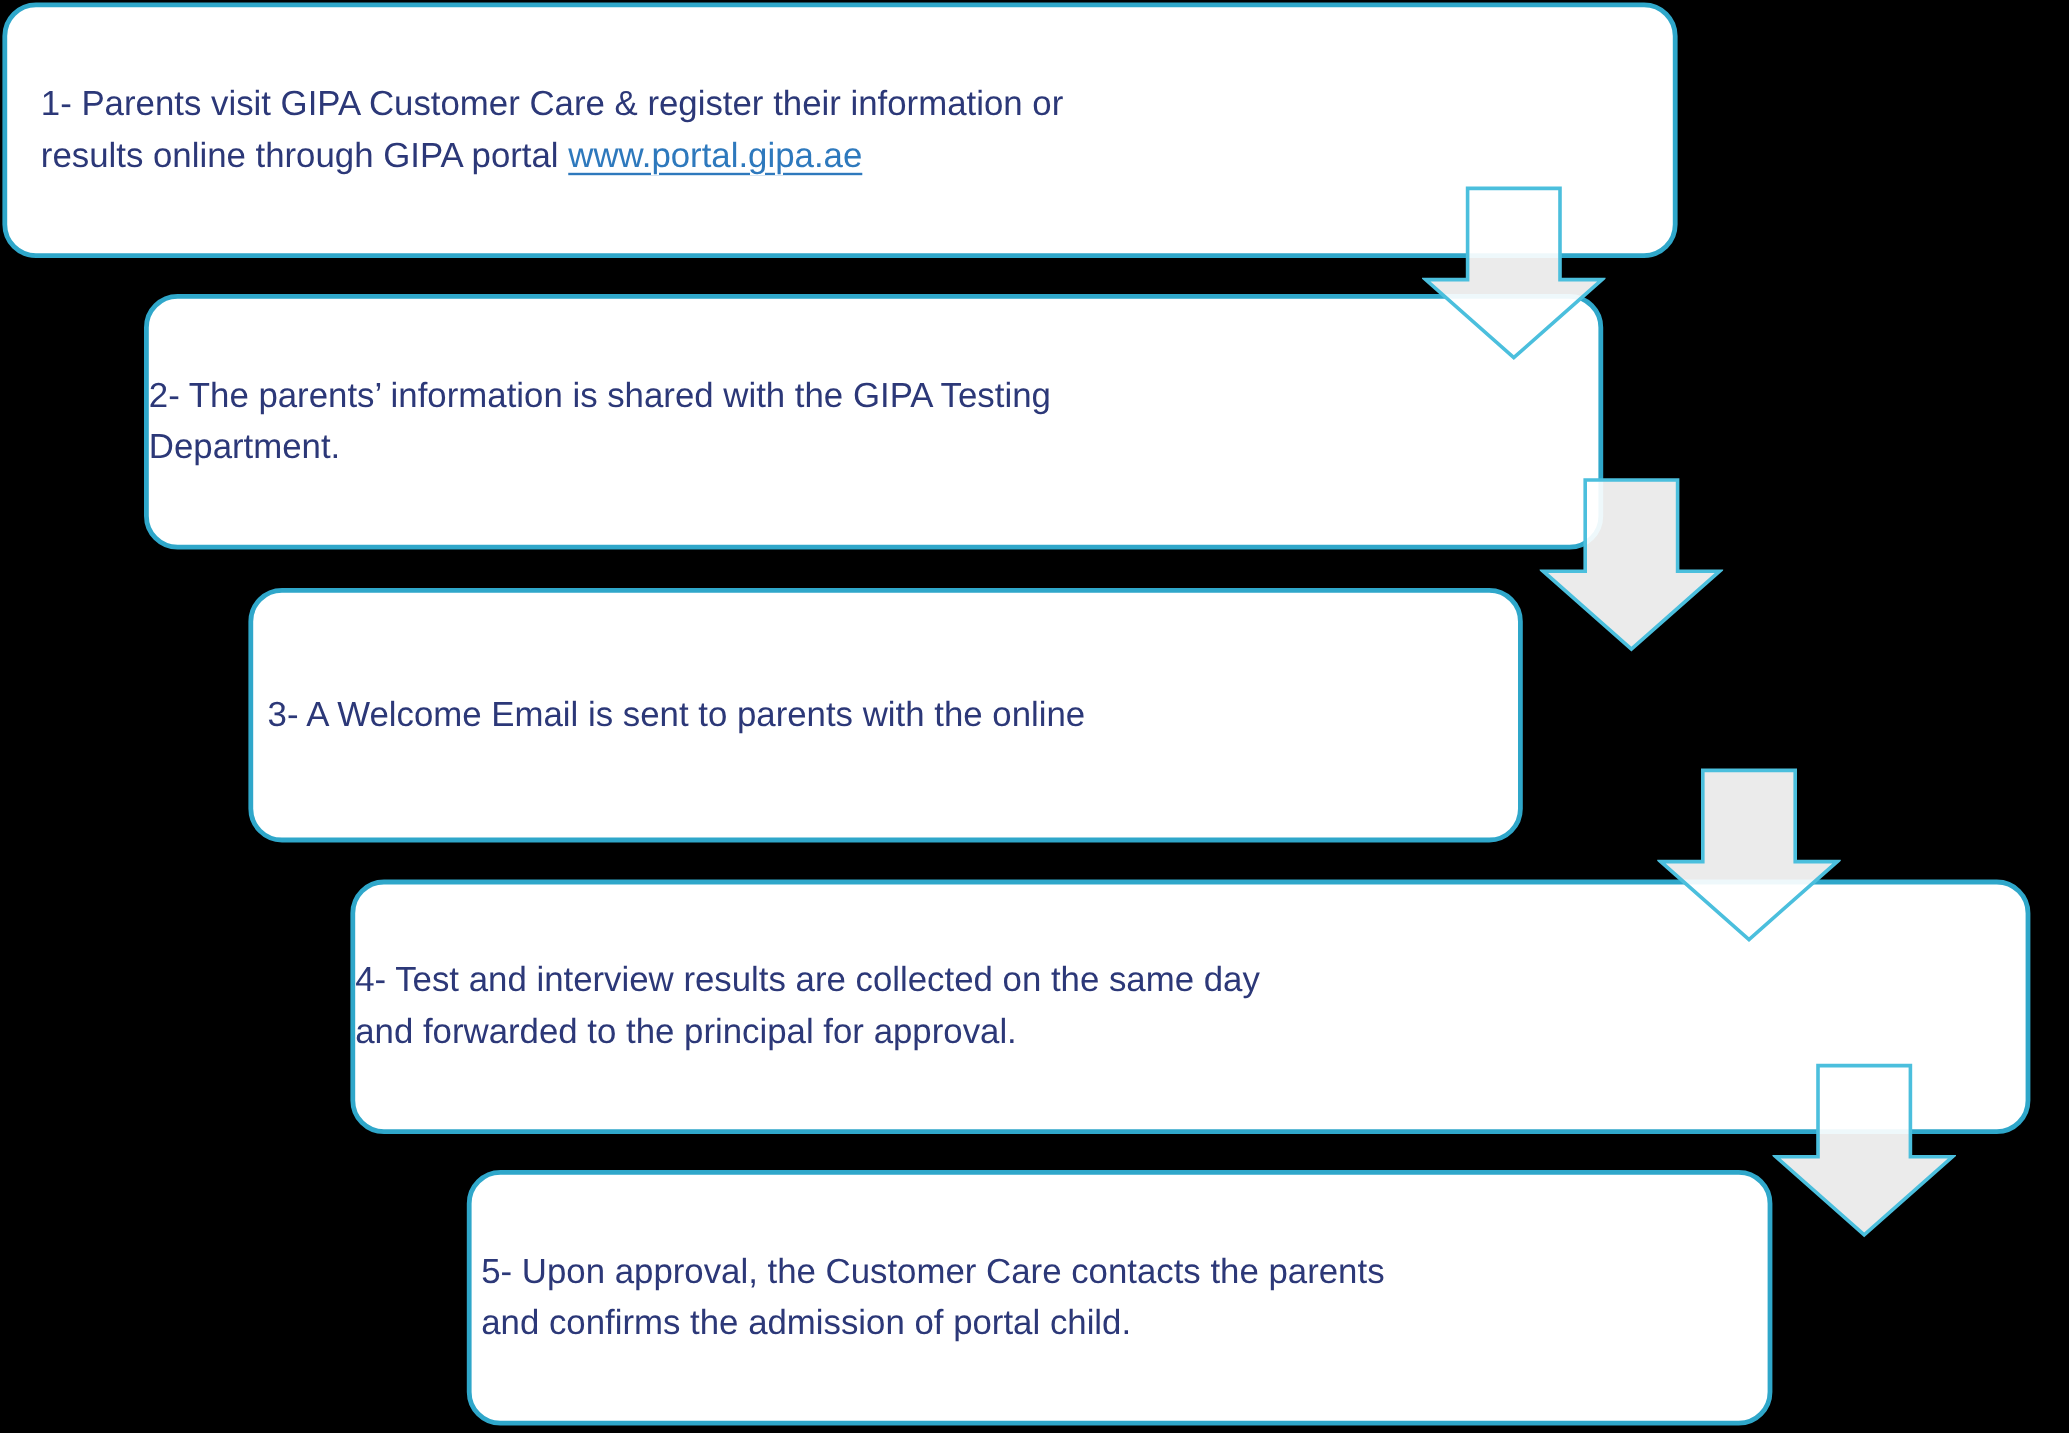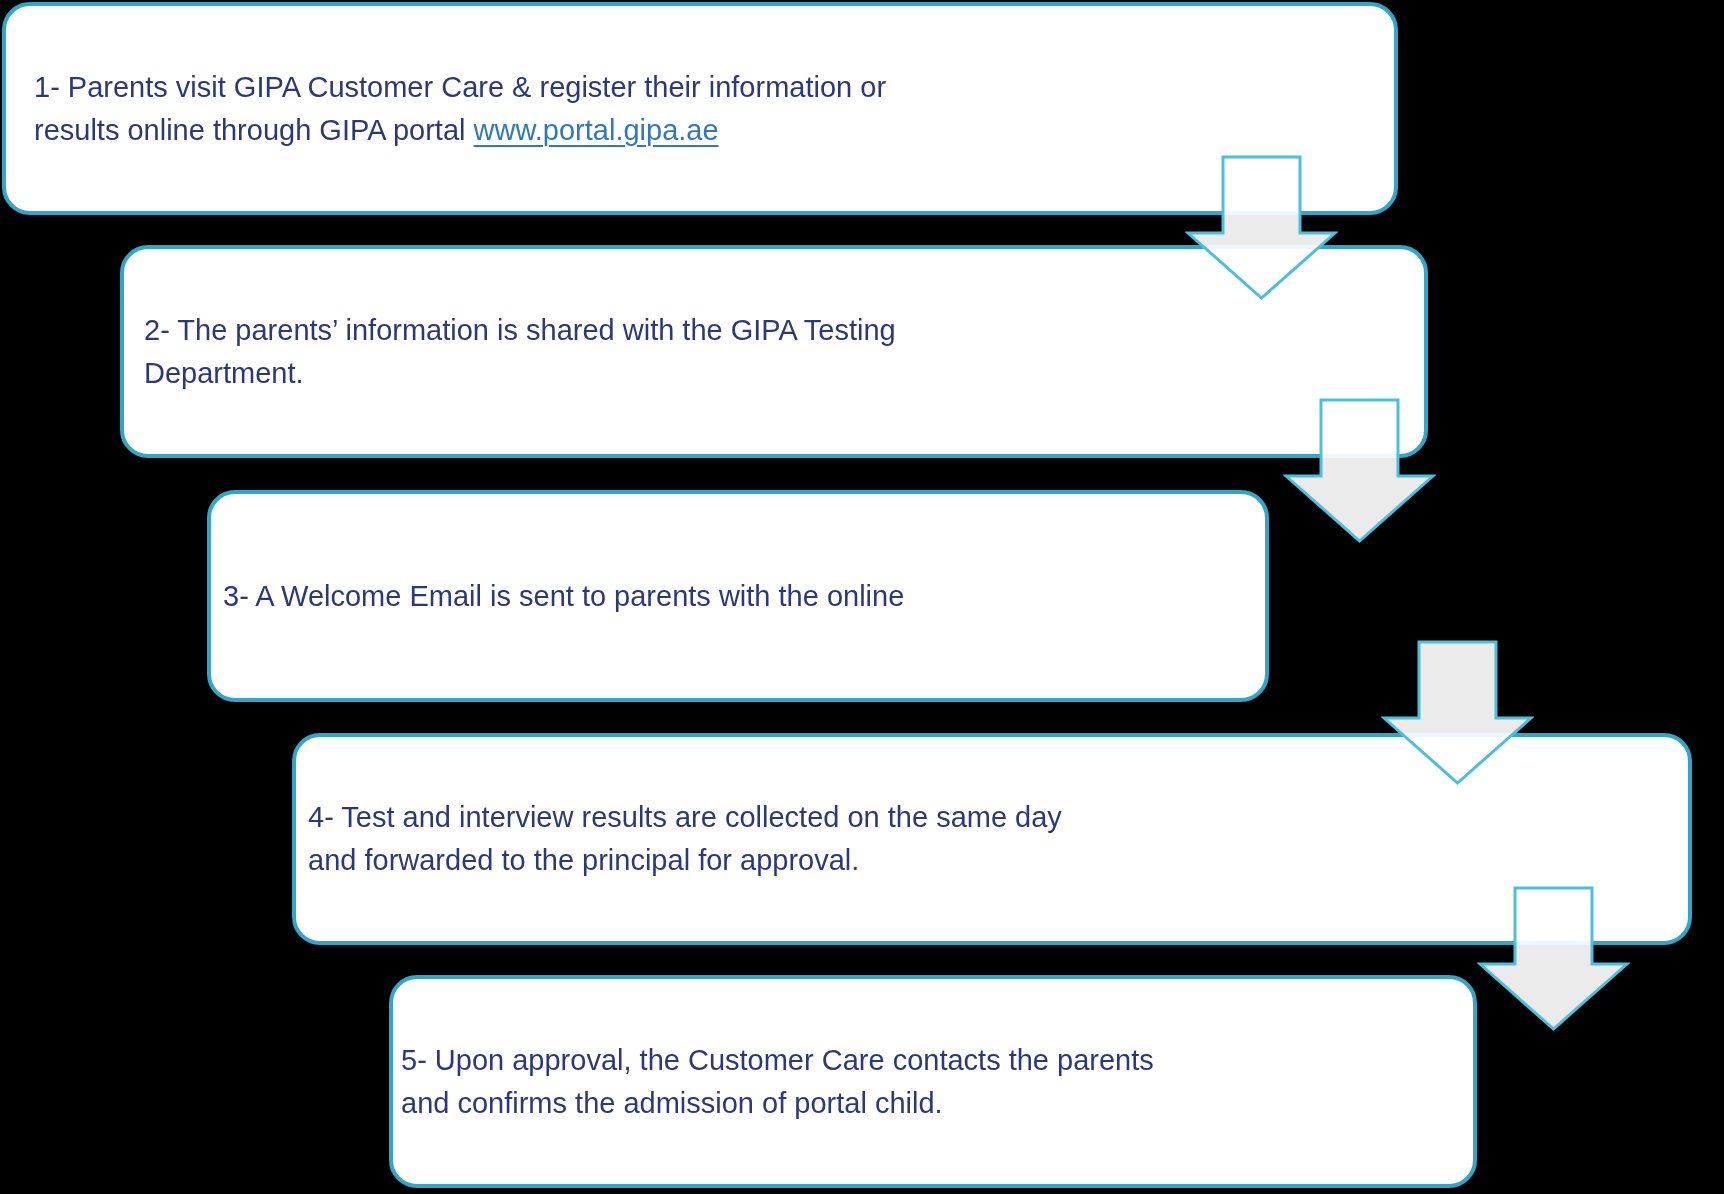--- a/index.html
+++ b/index.html
@@ -28,23 +28,23 @@
     display: flex;
     flex-direction: column;
     justify-content: center;
     color: var(--text);
     font-size: 29px;
     line-height: 43px;
     z-index: 1;
   }
   .box .line { white-space: nowrap; }
   #box-1 { left: 2px;   top: 2px;   width: 1396px; height: 213px; padding-left: 28px; }
-  #box-2 { left: 120px; top: 245px; width: 1308px; height: 213px; padding-left: 20px; }
+  #box-2 { left: 120px; top: 245px; width: 1216px; height: 213px; }
   #box-3 { left: 207px; top: 490px; width: 1062px; height: 212px; padding-left: 12px; }
-  #box-4 { left: 292px; top: 733px; width: 1400px; height: 212px; padding-left: 12px; }
+  #box-4 { left: 292px; top: 733px; width: 1400px; height: 212px; }
   #box-5 { left: 389px; top: 975px; width: 1088px; height: 213px; padding-left: 8px;  }
   .box a {
     color: var(--link);
     text-decoration: underline;
     text-underline-offset: 5px;
     text-decoration-thickness: 2px;
     cursor: pointer;
   }
   .arrow {
     position: absolute;

